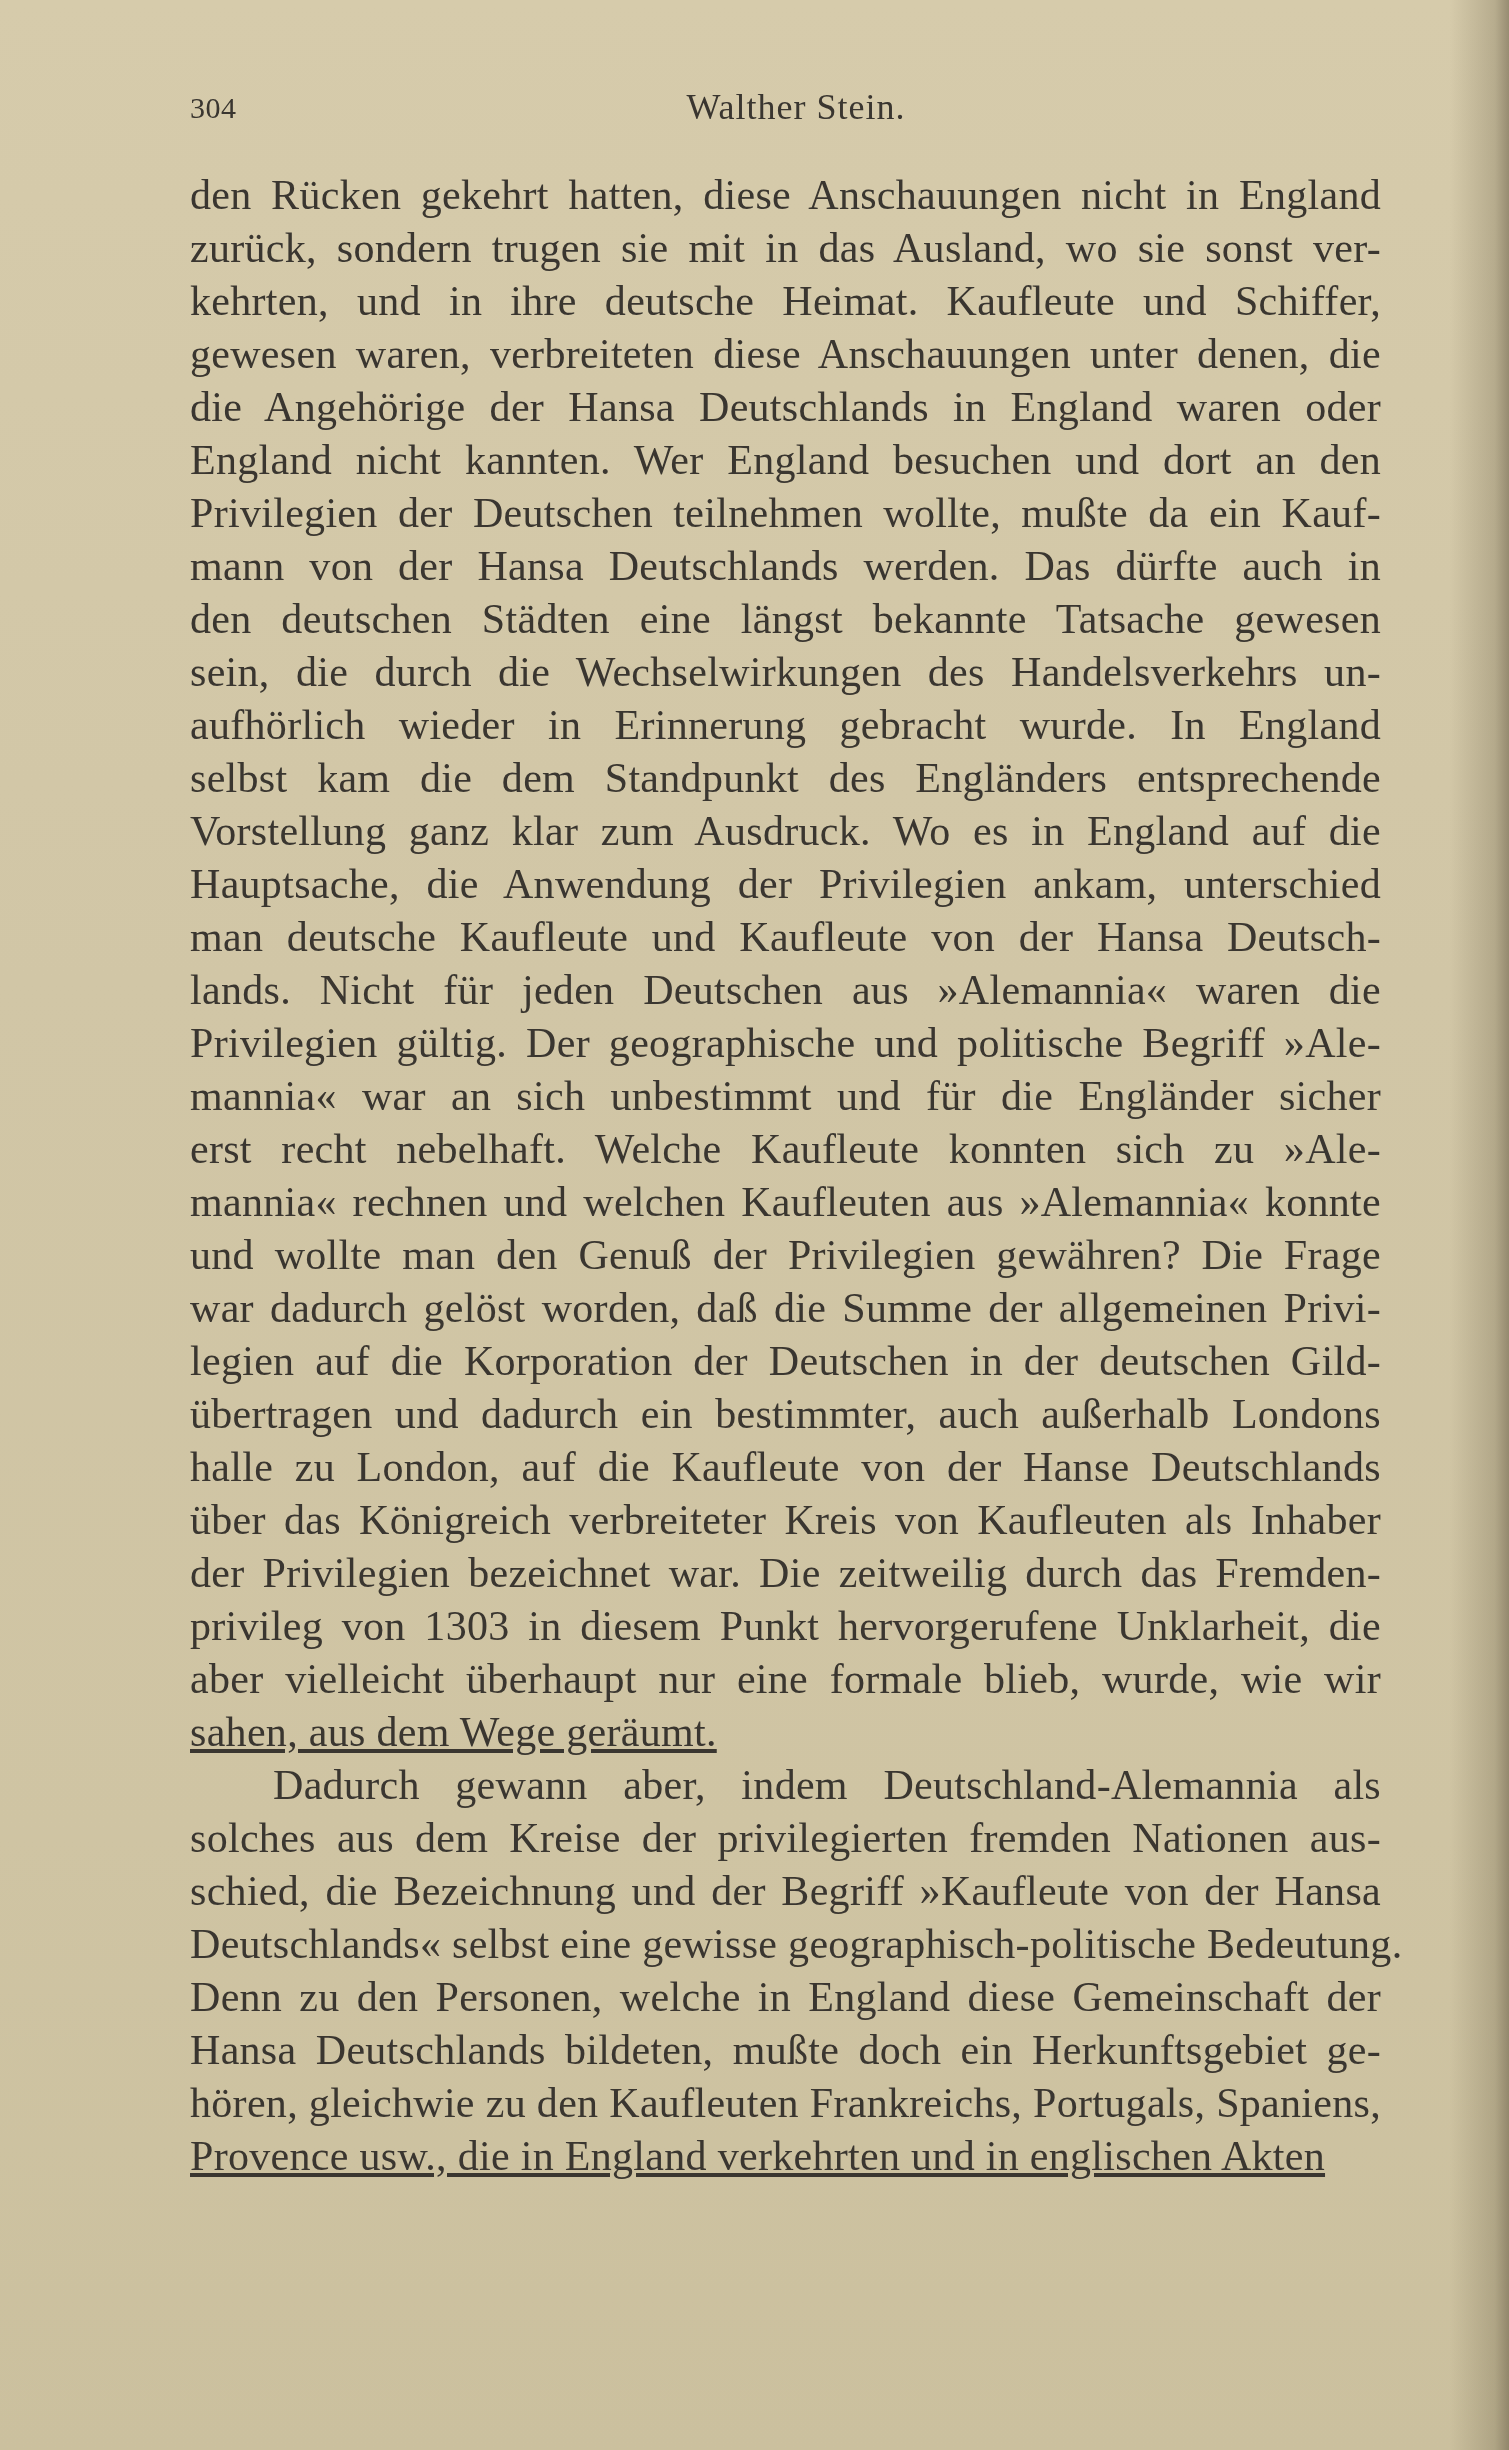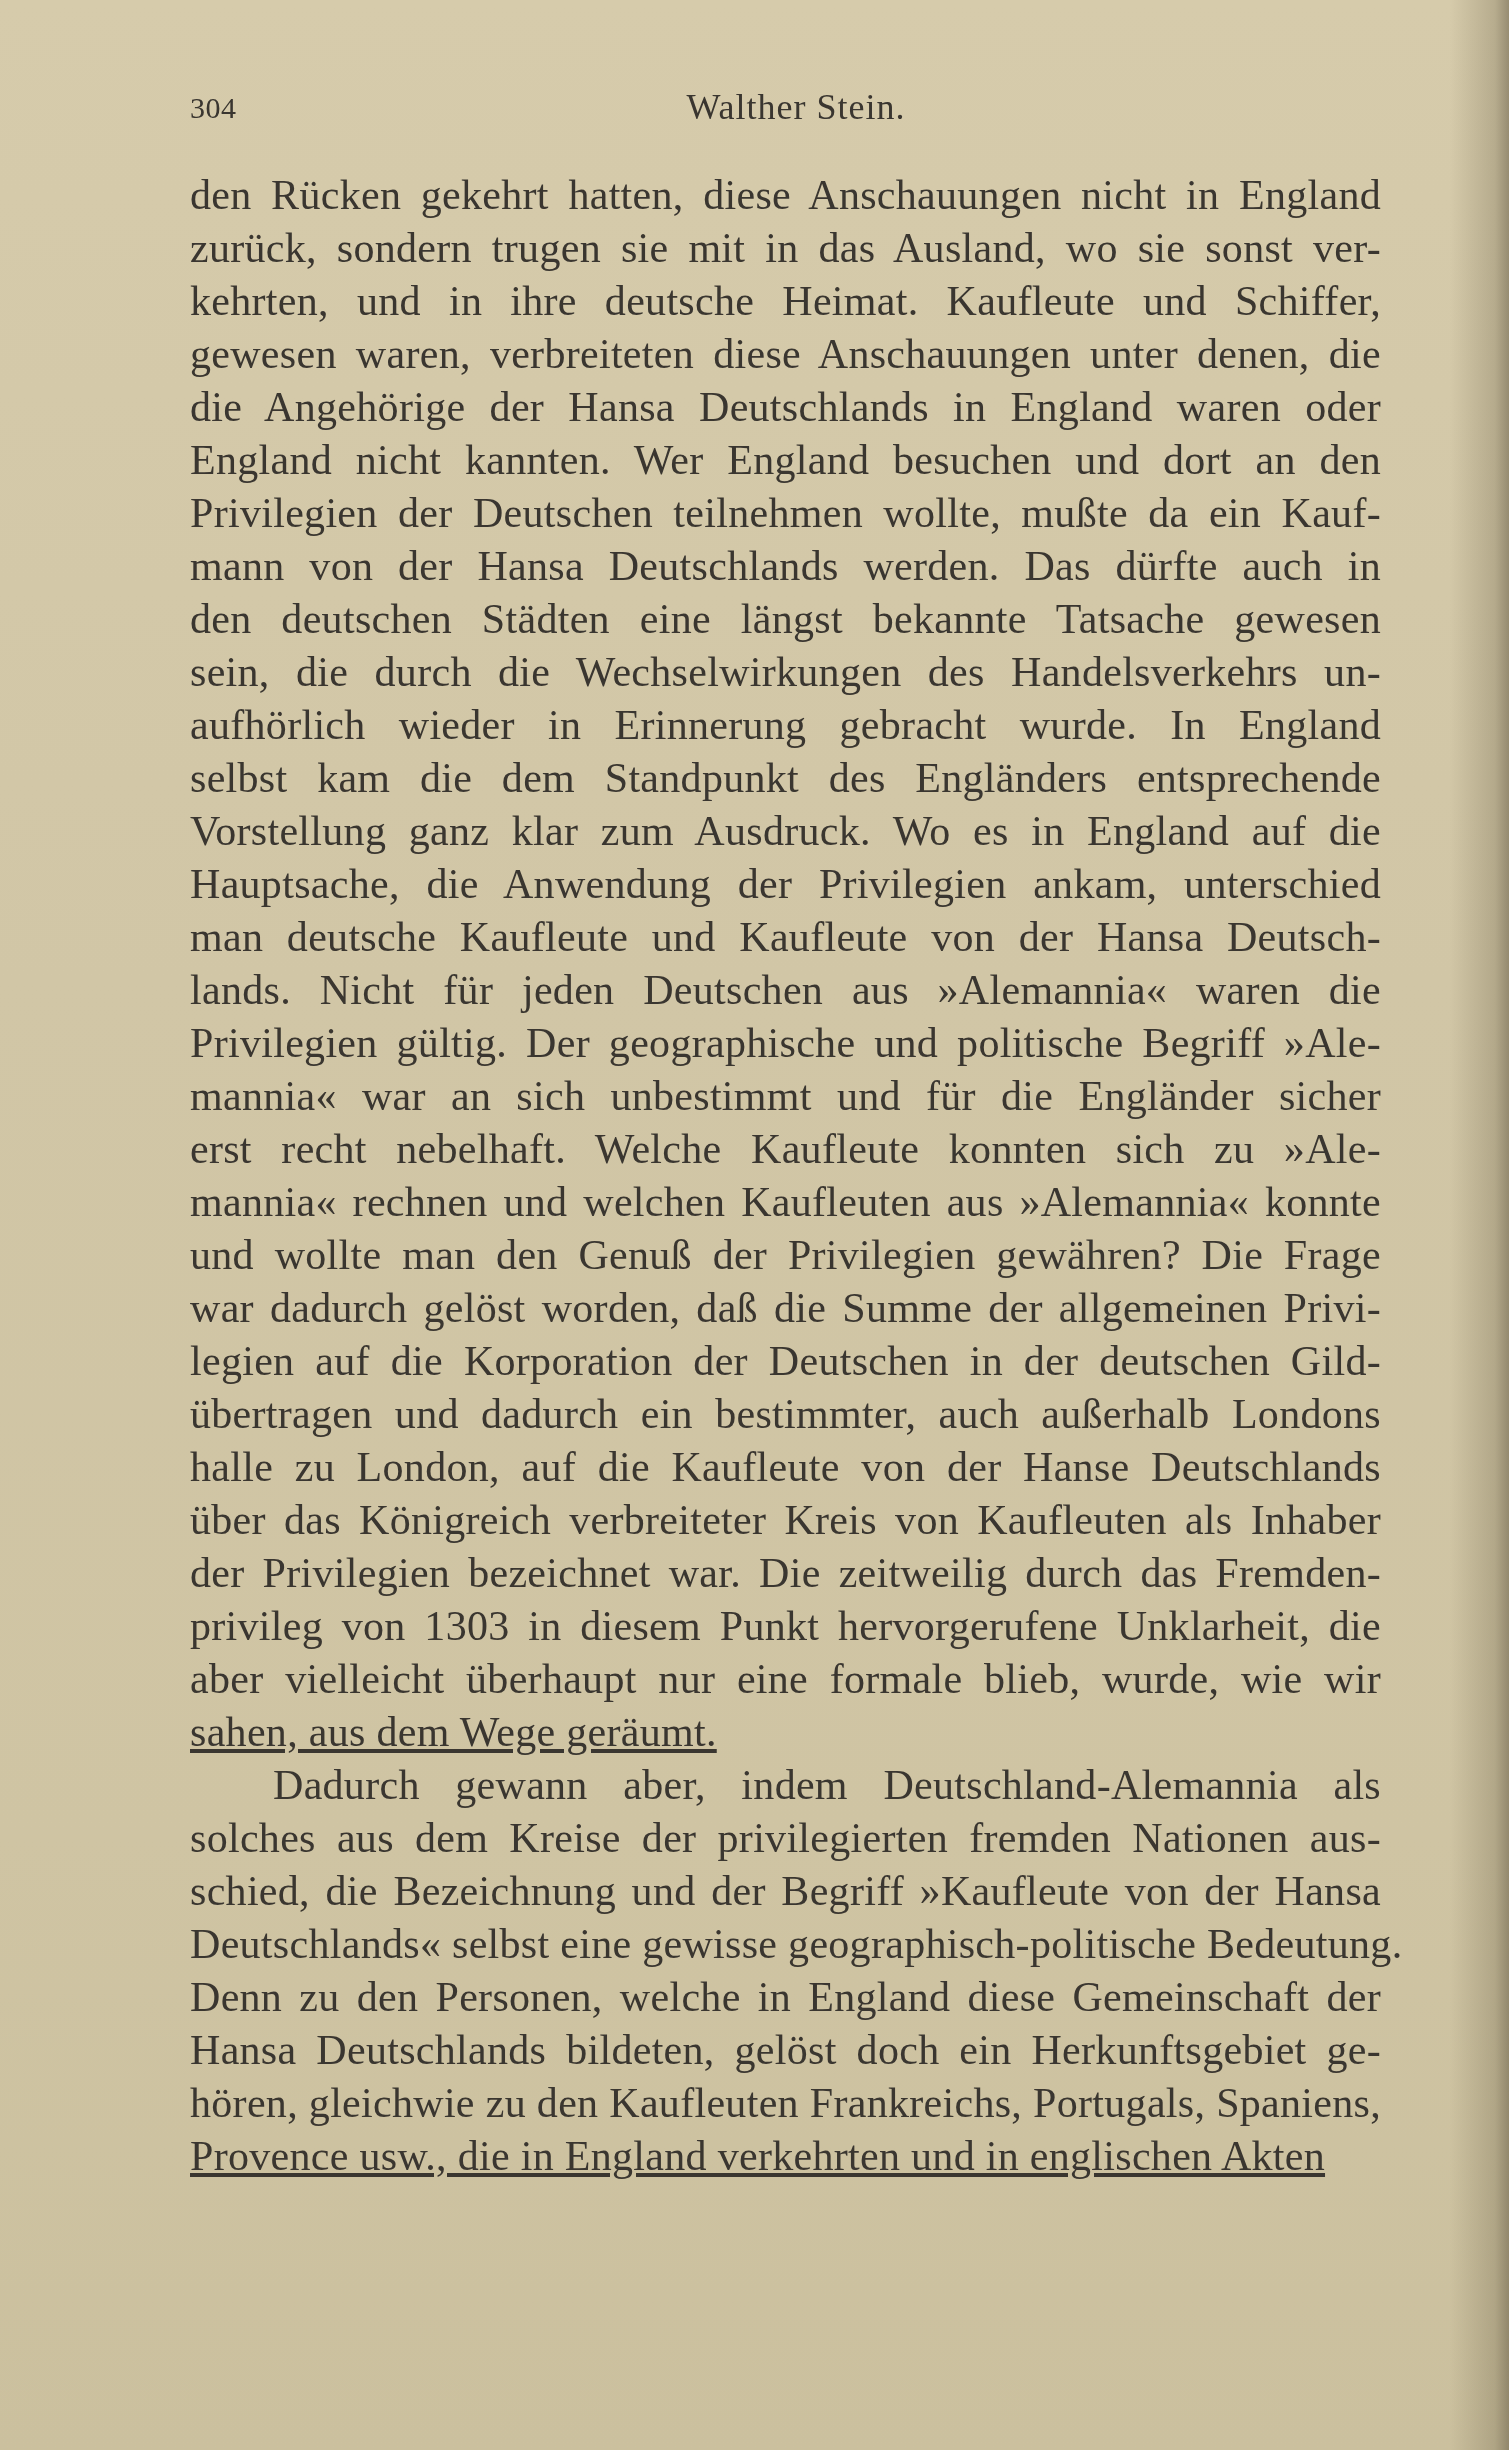--- a/index.html
+++ b/index.html
@@ -113,19 +113,19 @@
         <span class="line">privileg von 1303 in diesem Punkt hervorgerufene Unklarheit, die</span>
         <span class="line">aber vielleicht überhaupt nur eine formale blieb, wurde, wie wir</span>
         <span class="line last">sahen, aus dem Wege geräumt.</span>
       </div>
       <div>
         <span class="line indent">Dadurch gewann aber, indem Deutschland-Alemannia als</span>
         <span class="line">solches aus dem Kreise der privilegierten fremden Nationen aus-</span>
         <span class="line">schied, die Bezeichnung und der Begriff »Kaufleute von der Hansa</span>
         <span class="line">Deutschlands« selbst eine gewisse geographisch-politische Bedeutung.</span>
         <span class="line">Denn zu den Personen, welche in England diese Gemeinschaft der</span>
-        <span class="line">Hansa Deutschlands bildeten, gelöst doch ein Herkunftsgebiet ge-</span>
+        <span class="line">Hansa Deutschlands bildeten, mußte doch ein Herkunftsgebiet ge-</span>
         <span class="line">hören, gleichwie zu den Kaufleuten Frankreichs, Portugals, Spaniens,</span>
         <span class="line last">Provence usw., die in England verkehrten und in englischen Akten</span>
       </div>
     </div>
 </div>
 
 
 </body></html>

